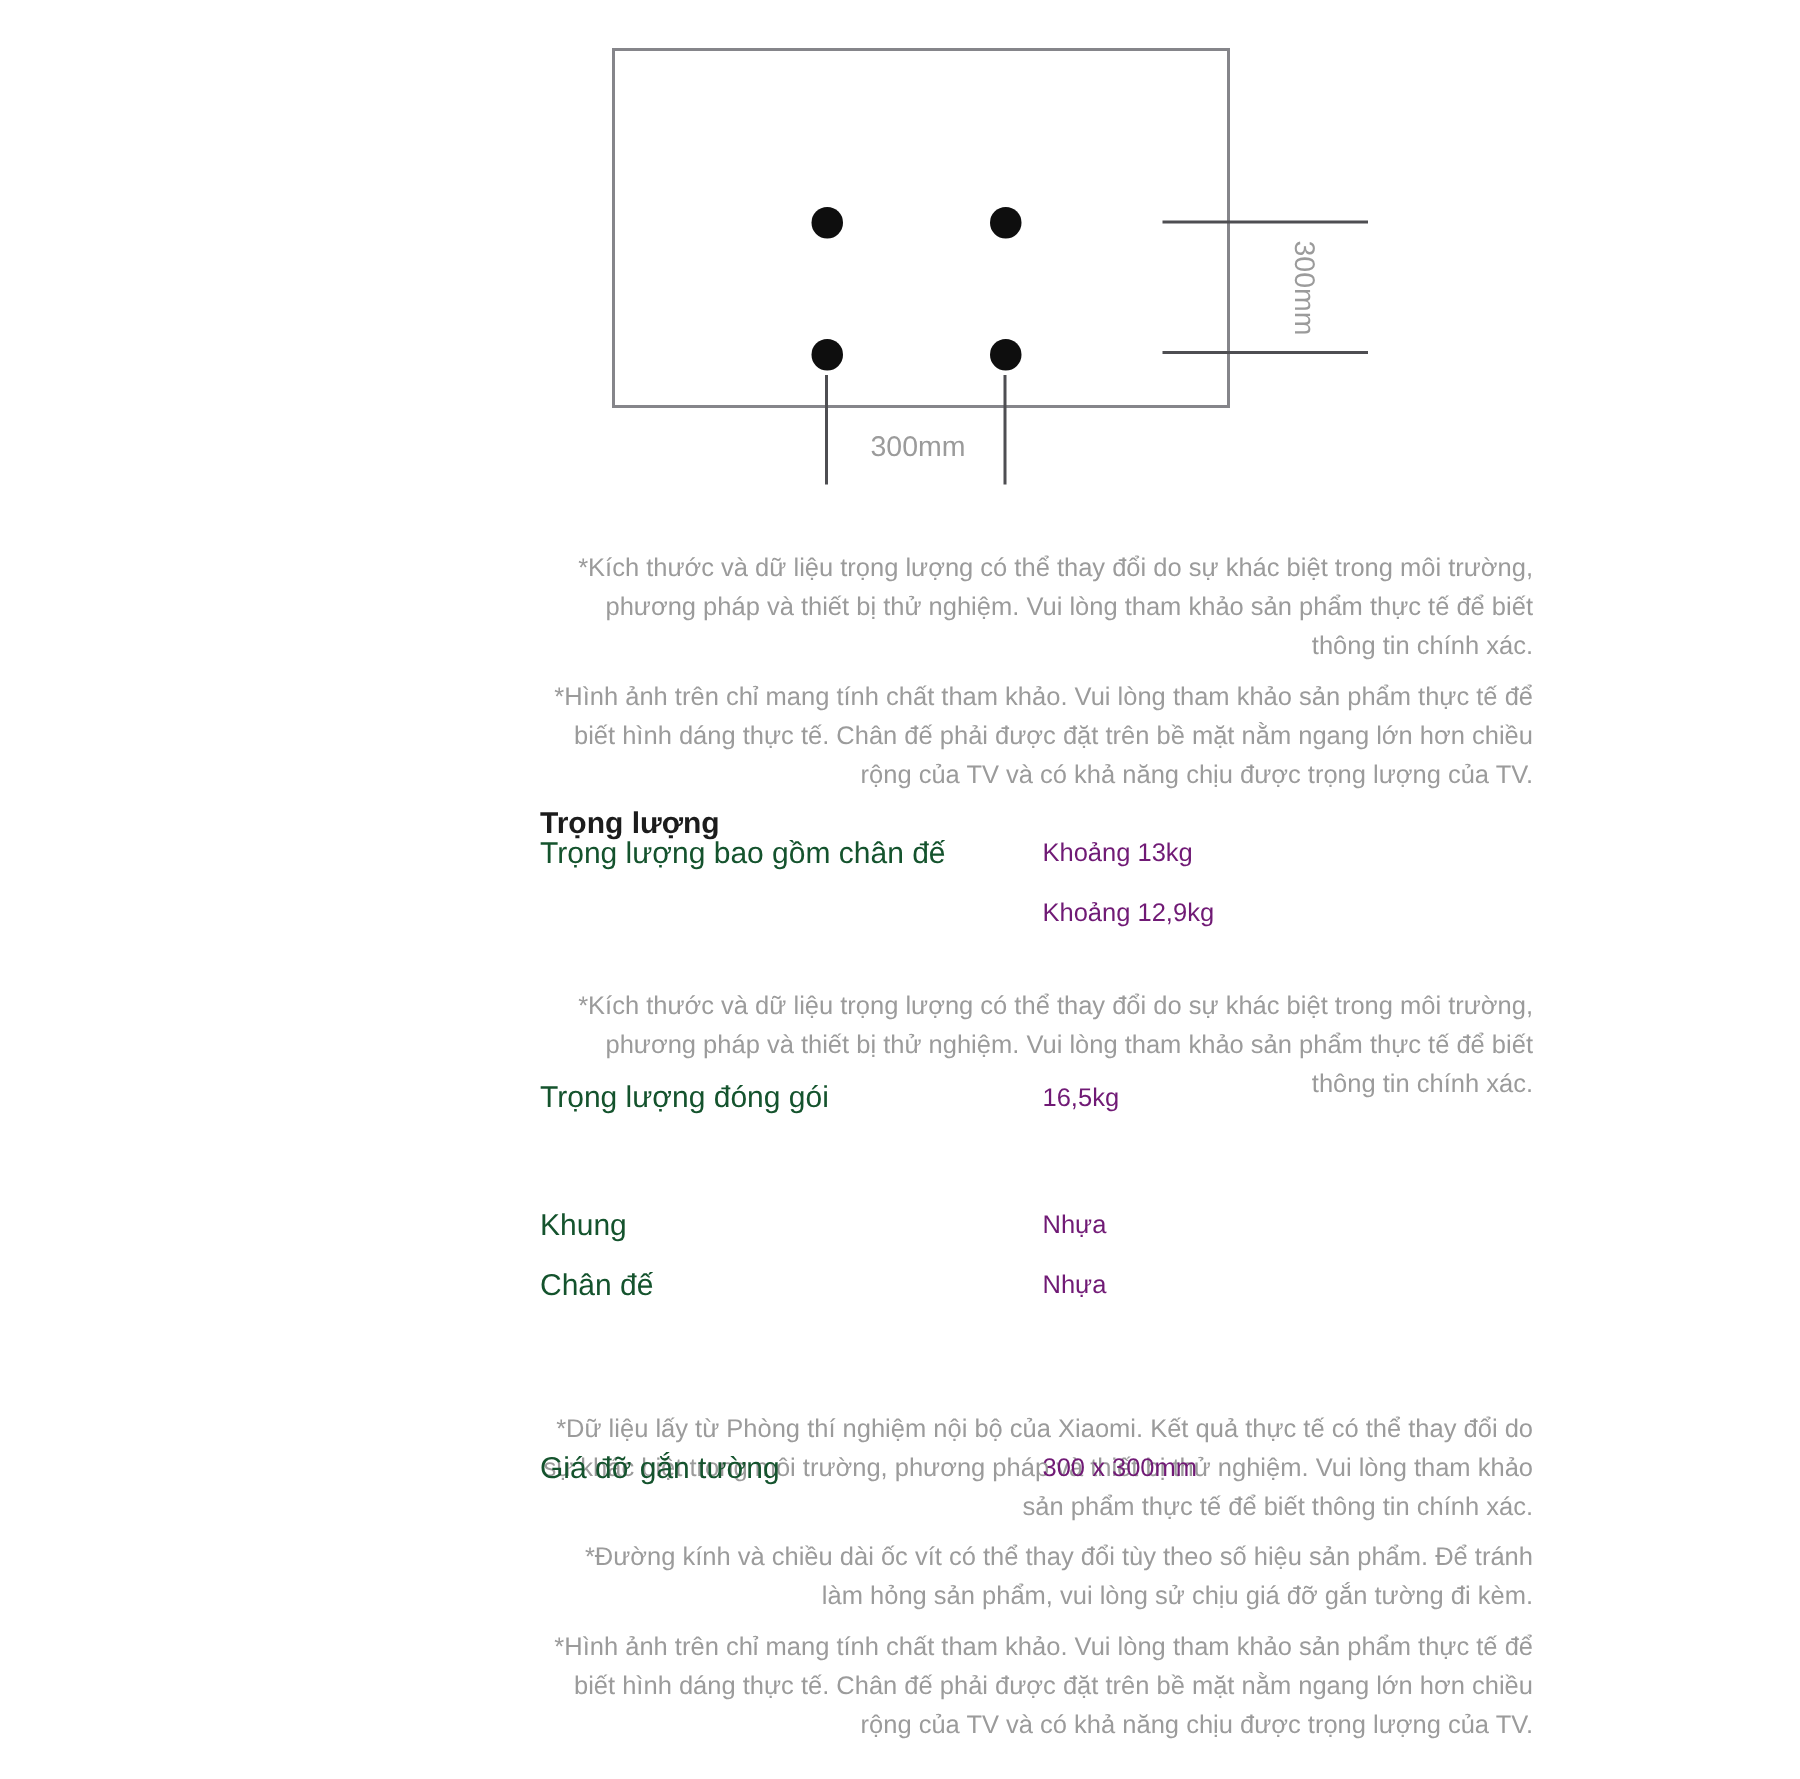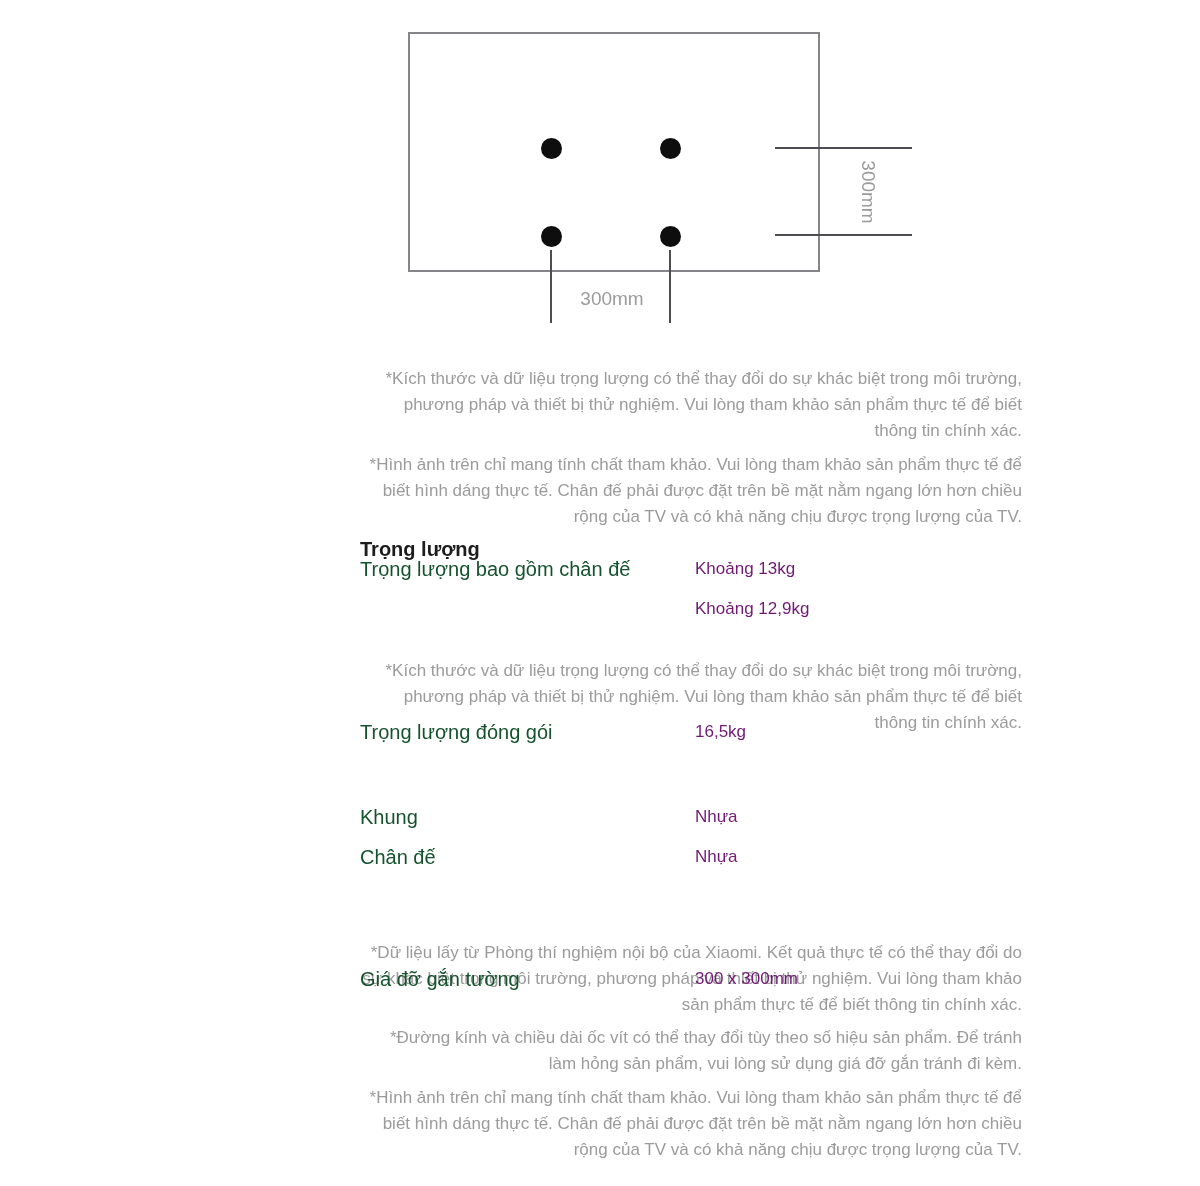--- a/index.html
+++ b/index.html
@@ -180,16 +180,16 @@
     <span class="value">Nhựa</span>
   </div>
 
   <p class="note y-note-c1">*Dữ liệu lấy từ Phòng thí nghiệm nội bộ của Xiaomi. Kết quả thực tế có thể thay đổi do sự khác biệt trong môi trường, phương pháp và thiết bị thử nghiệm. Vui lòng tham khảo sản phẩm thực tế để biết thông tin chính xác.</p>
 
   <div class="spec-row y-row-wall">
     <span class="label">Giá đỡ gắn tường</span>
     <span class="value">300 x 300mm</span>
   </div>
 
-  <p class="note y-note-d1">*Đường kính và chiều dài ốc vít có thể thay đổi tùy theo số hiệu sản phẩm. Để tránh làm hỏng sản phẩm, vui lòng sử dụng giá đỡ gắn tránh đi kèm.</p>
+  <p class="note y-note-d1">*Đường kính và chiều dài ốc vít có thể thay đổi tùy theo số hiệu sản phẩm. Để tránh làm hỏng sản phẩm, vui lòng sử chịu giá đỡ gắn tường đi kèm.</p>
   <p class="note y-note-d2">*Hình ảnh trên chỉ mang tính chất tham khảo. Vui lòng tham khảo sản phẩm thực tế để biết hình dáng thực tế. Chân đế phải được đặt trên bề mặt nằm ngang lớn hơn chiều rộng của TV và có khả năng chịu được trọng lượng của TV.</p>
 
 </div>
 
 </body></html>

